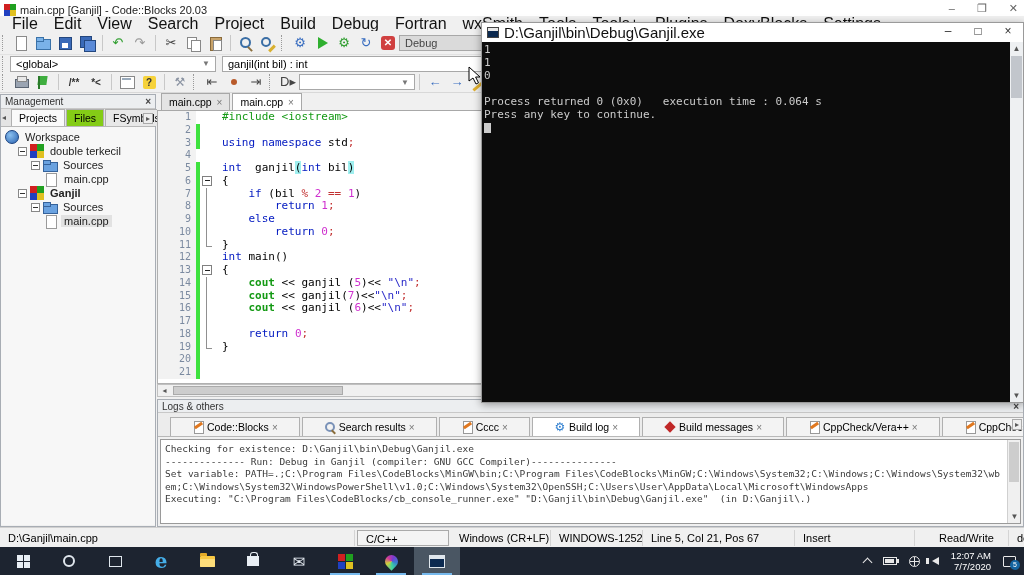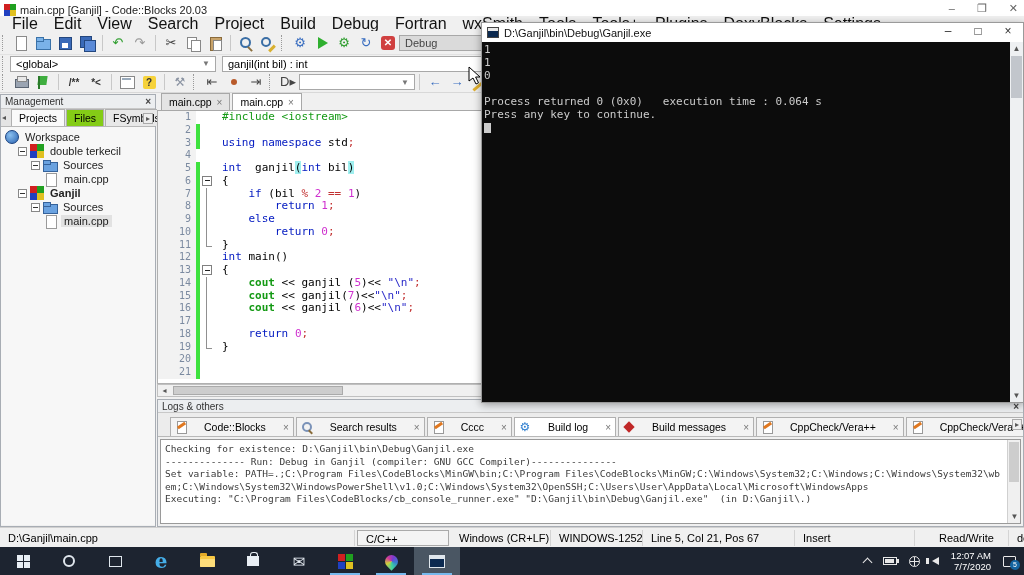--- a/index.html
+++ b/index.html
@@ -114,39 +114,39 @@
 .c-num{color:#cf30cf}.c-str{color:#2828c8}.c-op{color:#c23030}
 .c-cout{color:#159a15;font-weight:bold}
 .c-hl{background:#9fefef}
 .hscroll{position:absolute;left:0;bottom:0;right:0;height:13px;background:#f0f0f0;border:1px solid #c0c0c0;display:flex;align-items:center}
 .hs-btn{width:13px;height:11px;text-align:center;font-size:8px;color:#555;line-height:11px}
 .hs-thumb{width:170px;height:9px;background:#cdcdcd;border:1px solid #aaa;margin-left:2px}
 
 
 .console{position:absolute;left:481px;top:22px;width:543px;height:381px;z-index:50;background:#0c0c0c;border:1px solid #9a9a9a;box-shadow:0 2px 8px rgba(0,0,0,.35)}
 .ctitle{height:19px;background:#fff;display:flex;align-items:center;padding-left:5px}
-.ctitle .ttext{margin-left:5px;font-size:11px;color:#111}
+.ctitle .ttext{margin-left:5px;font-size:15px;color:#111}
 .cwicon{width:12px;height:11px;border:1px solid #444;background:#0c2a50;position:relative;flex:none}
 .cwicon::before{content:"";position:absolute;left:0;top:0;width:100%;height:3px;background:#e8e8e8}
 .cbtns{margin-left:auto;display:flex}
 .cbtn{width:30px;height:19px;text-align:center;line-height:17px;font-size:12px;color:#333}
 .cbody{position:absolute;left:0;top:19px;right:0;bottom:0;font-family:"DejaVu Sans Mono",monospace;font-size:11px;color:#cccccc;padding:1px 16px 0 2px}
 .cline{height:13px;line-height:13px;white-space:pre}
 .ccursor{width:7px;height:10px;background:#cccccc;margin-top:2px}
 .cscroll{position:absolute;right:0;top:19px;bottom:0;width:13px;background:#eef0f2}
 .cs-up,.cs-dn{position:absolute;left:0;width:13px;height:13px;text-align:center;font-size:8px;color:#555;line-height:13px}
 .cs-up{top:0}.cs-dn{bottom:0}
 .cs-thumb{position:absolute;left:1px;top:14px;width:11px;height:42px;background:#c2c6cc}
 
 
 .logs{position:absolute;left:157px;top:399px;width:867px;height:128px;background:#f0f0f0;border:1px solid #a8adb4}
 .logs-head{height:13px;background:#eceef0;border-bottom:1px solid #c8c8c8;display:flex;align-items:center;padding:0 4px;font-size:10px;color:#333}
 .logs-head .x{margin-left:auto;font-weight:bold;color:#444}
 .logs-tabs{height:24px;display:flex;align-items:flex-end;background:#ececec;border-bottom:1px solid #b8b8b8;overflow:hidden;padding-left:12px;position:relative}
-.ltab{display:flex;align-items:flex-end;gap:17px;padding:3px 4px;font-size:10.5px;background:#f3f3f3;border:1px solid #b0b0b0;border-bottom:none;margin-right:2px;white-space:nowrap;flex:none}
+.ltab{display:flex;align-items:flex-end;gap:3px;padding:3px 21px;font-size:10.5px;background:#f3f3f3;border:1px solid #b0b0b0;border-bottom:none;margin-right:2px;white-space:nowrap;flex:none}
 .ltab.active{background:#fff}
 .lt-ico{width:12px;height:12px;position:relative;flex:none}
 .lt-page::before{content:"";position:absolute;left:2px;top:0;width:8px;height:11px;background:#fff;border:1px solid #999}
 .lt-page::after{content:"";position:absolute;left:2px;top:3px;width:9px;height:3px;background:#e07820;transform:rotate(-35deg)}
 .lt-search::before{content:"";position:absolute;left:1px;top:1px;width:6px;height:6px;border:2px solid #7a92b8;border-radius:50%}
 .lt-search::after{content:"";position:absolute;right:0;bottom:0;width:5px;height:2px;background:#8a6d3b;transform:rotate(45deg)}
 .lt-gear{color:#2f7fd0;font-size:12px;line-height:12px;text-align:center}
 .lt-flag::before{content:"";position:absolute;left:2px;top:2px;width:8px;height:8px;background:#c02828;transform:rotate(45deg)}
 .ltscroll{position:absolute;right:1px;top:6px;font-size:8px;color:#555;border:1px solid #aaa;background:#eee;padding:0 2px}
 .logs-body{position:absolute;left:2px;right:2px;top:39px;bottom:2px;background:#fff;border:1px solid #9a9a9a;overflow:hidden;padding:3px 16px 0 4px}

